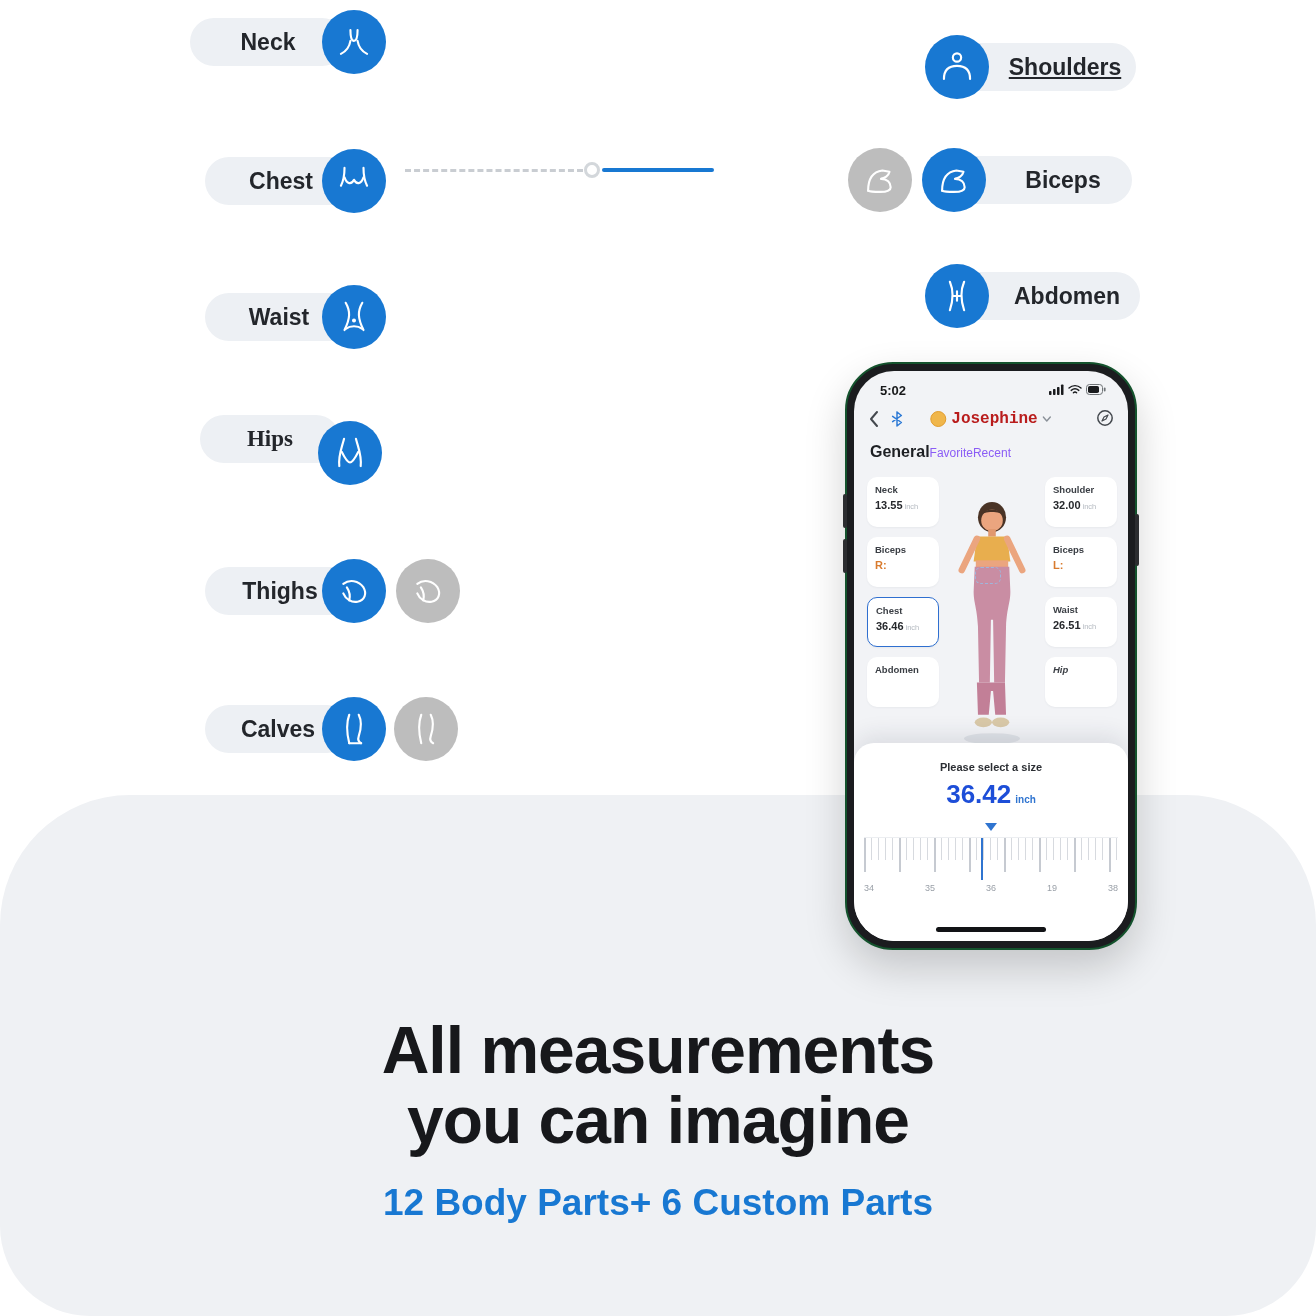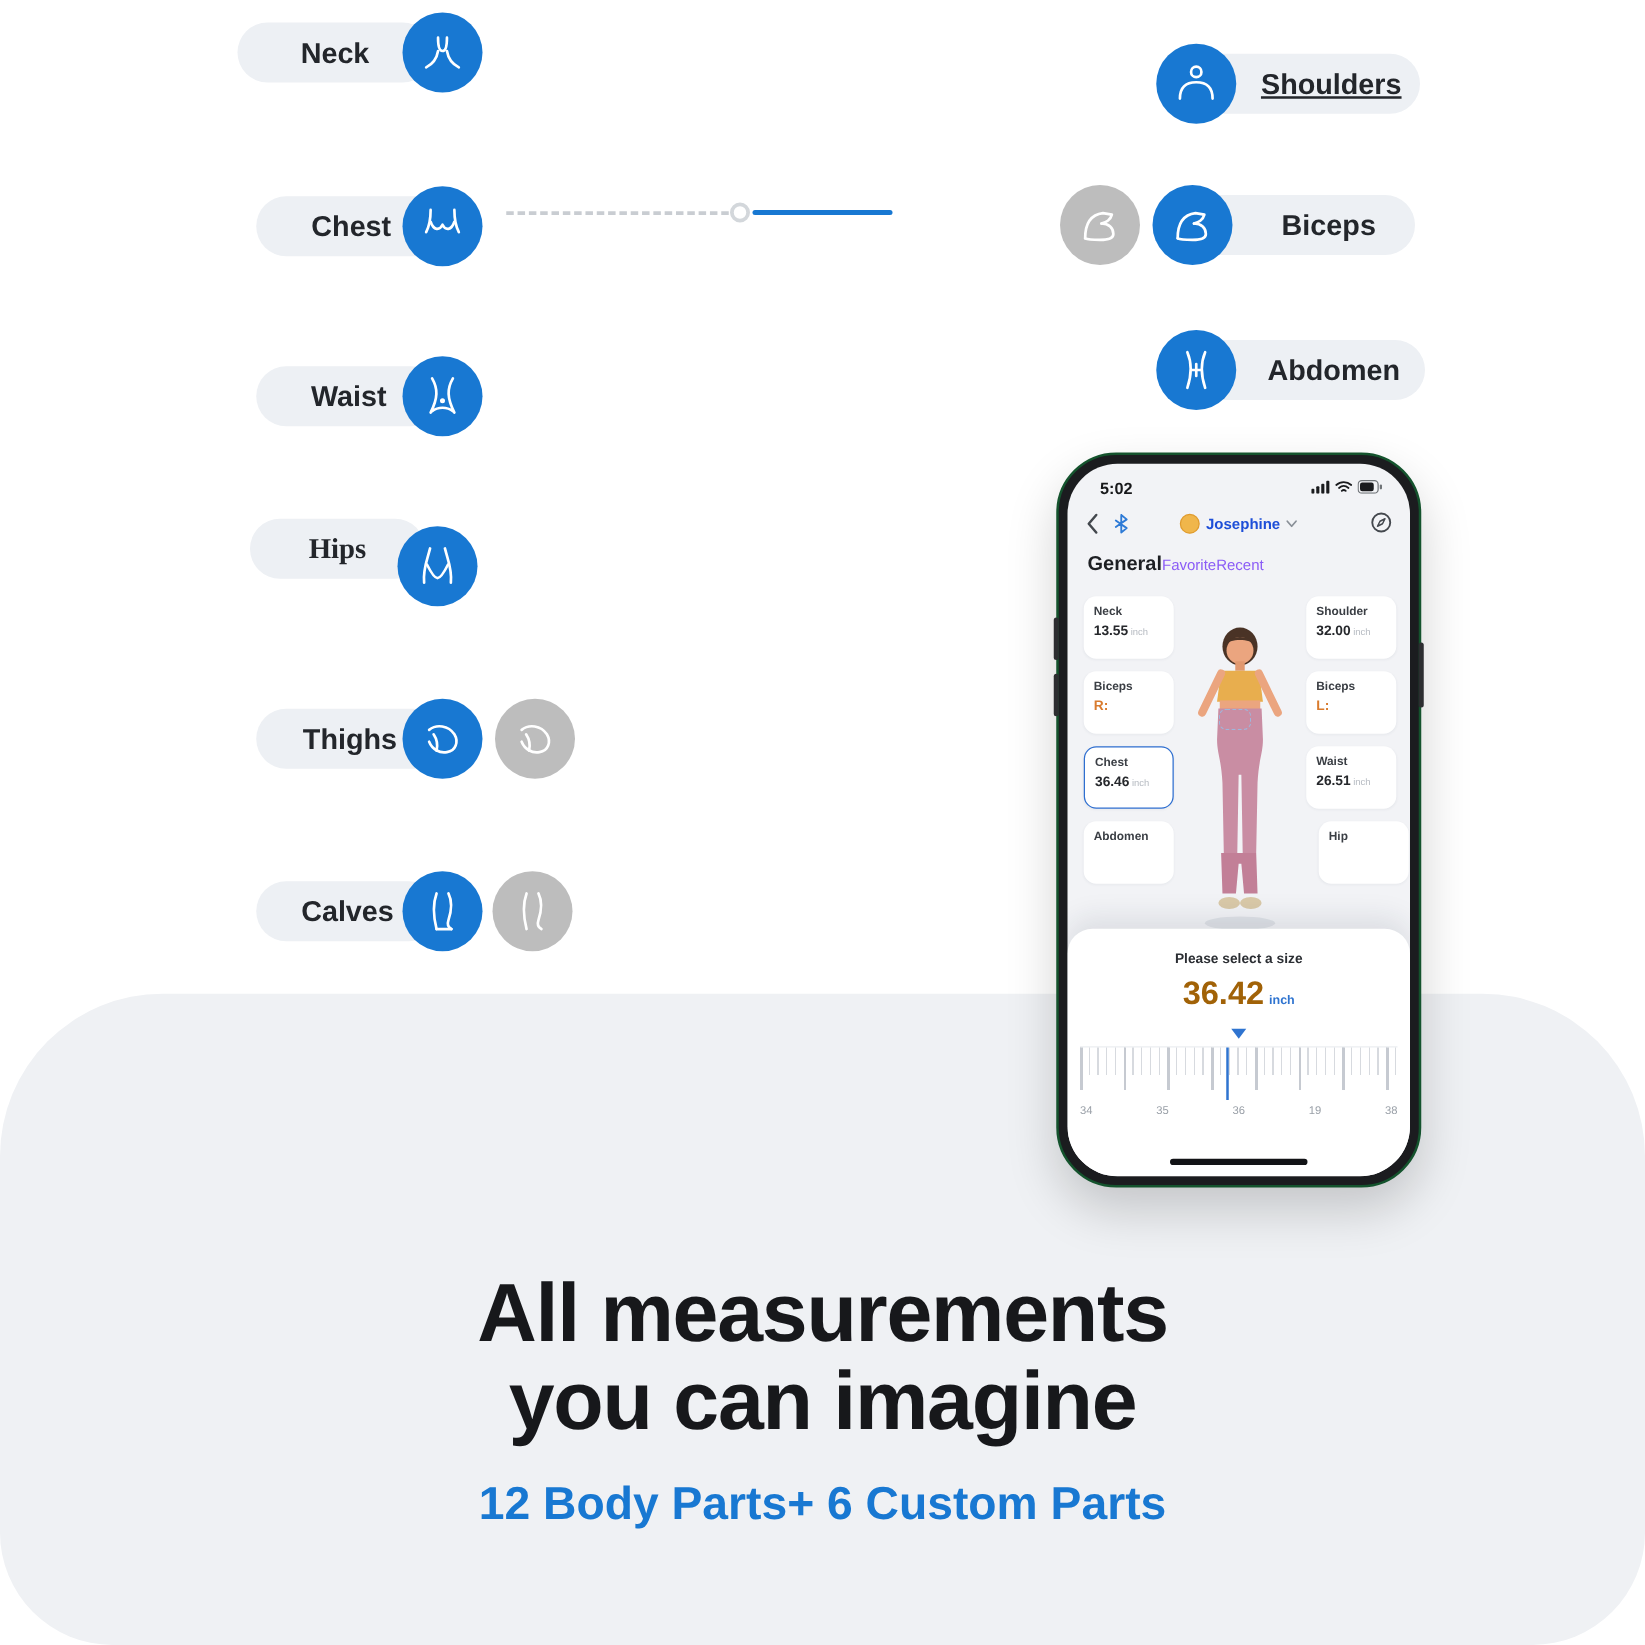--- a/index.html
+++ b/index.html
@@ -47,21 +47,21 @@
   .status { position:absolute; left:0; top:10px; width:100%; height:20px; }
   .status .time { position:absolute; left:26px; top:2px; font-size:13px; font-weight:bold; color:#17181a; }
   .status .sicons { position:absolute; right:22px; top:3px; display:flex; gap:4px; align-items:center; }
 
   .navrow { position:absolute; left:0; top:36px; width:100%; height:26px; }
   .nav-back { position:absolute; left:14px; top:3px; }
   .nav-bt { position:absolute; left:36px; top:3px; }
   .profile { position:absolute; left:50%; transform:translateX(-50%); top:0px; height:24px;
              display:flex; align-items:center; gap:5px; padding:0 10px; }
   .profile .pav { width:16px; height:16px; border-radius:50%; background:#f0b64b; border:1px solid #e09c2f; }
-  .profile .pname { font-size:12px; font-weight:bold; color:#1d4ed8; }
+  .profile .pname { font-size:16px; font-weight:bold; color:#b91c1c;font-family:Liberation Mono, monospace; }
   .nav-compass { position:absolute; right:14px; top:2px; }
 
   .tabs { position:absolute; left:16px; top:72px; display:flex; align-items:baseline; }
   .tab-active { font-size:16px; font-weight:bold; color:#1d1f23; }
   .tab { font-size:12px; font-weight:400; color:#8b5cf6; }
 
   .mcard { position:absolute; width:72px; height:50px; background:#fff; border-radius:10px;
            padding:7px 8px; box-shadow:0 1px 2px rgba(40,50,70,.05); }
   .mcard .ct { font-size:9.5px; font-weight:bold; color:#3a3e44; }
   .mcard .cv-row { margin-top:4px; display:flex; align-items:baseline; gap:2px; }
@@ -72,21 +72,21 @@
 
   .avatar-wrap { position:absolute; left:84px; top:126px; width:108px; height:252px; }
   .chest-target { position:absolute; left:121px; top:196px; width:26px; height:17px;
                   border:1.5px dashed #9fb6dc; border-radius:6px; }
 
   .sheet { position:absolute; left:0; right:0; bottom:0; top:372px; background:#fff;
            border-radius:20px 20px 34px 34px; box-shadow:0 -8px 22px rgba(30,40,60,.10); }
   .sheet .prompt { position:absolute; top:18px; width:100%; text-align:center;
                    font-size:11px; font-weight:bold; color:#2b2e33; }
   .sheet .big-row { position:absolute; top:36px; width:100%; text-align:center; }
-  .sheet .bigval { font-size:26px; font-weight:bold; color:#a16207; }
+  .sheet .bigval { font-size:26px; font-weight:bold; color:#1d4ed8; }
   .sheet .bigunit { font-size:10px; font-weight:bold; color:#2f74d0; margin-left:4px; }
   .sheet .tri { position:absolute; top:80px; left:50%; transform:translateX(-50%);
                 width:0; height:0; border-left:6px solid transparent; border-right:6px solid transparent;
                 border-top:8px solid #2f74d0; }
   .ruler { position:absolute; left:10px; right:10px; top:94px; height:42px; border-top:1px solid #eceef1; }
   .ticks-minor { position:absolute; left:0; right:0; top:0; height:22px;
       background:repeating-linear-gradient(90deg,#d7dadf 0 1px,transparent 1px 7px); }
   .ticks-major { position:absolute; left:0; right:0; top:0; height:34px;
       background:repeating-linear-gradient(90deg,#c6cad1 0 2px,transparent 2px 35px); }
   .ruler .needle { position:absolute; left:46%; top:0; width:2.5px; height:42px; background:#2f74d0; }
@@ -315,21 +315,21 @@
             <span class="cv orange">L:</span>
           </div>
       </div>
       <div class="mcard" style="right:11px; top:226px;">
         <div class="ct">Waist</div>
         <div class="cv-row">
             <span class="cv">26.51</span>
             <span class="cu">inch</span>
           </div>
       </div>
-      <div class="mcard" style="right:1px; top:286px;">
+      <div class="mcard" style="right:11px; top:286px;font-style:italic;">
         <div class="ct">Hip</div>
       </div>
 
       <div class="avatar-wrap">
         <svg viewBox="0 0 100 230" width="108" height="252">
           <ellipse cx="50" cy="222" rx="26" ry="5" fill="#dfe2e7"></ellipse>
           <ellipse cx="50" cy="17" rx="13" ry="14" fill="#4a3326"></ellipse>
           <circle cx="50" cy="20" r="10" fill="#eba57f"></circle>
           <path d="M39 16 C41 8 59 8 61 16 C58 11 42 11 39 16 Z" fill="#4a3326"></path>
           <rect x="46.5" y="28" width="7" height="7" fill="#e1986f"></rect>

